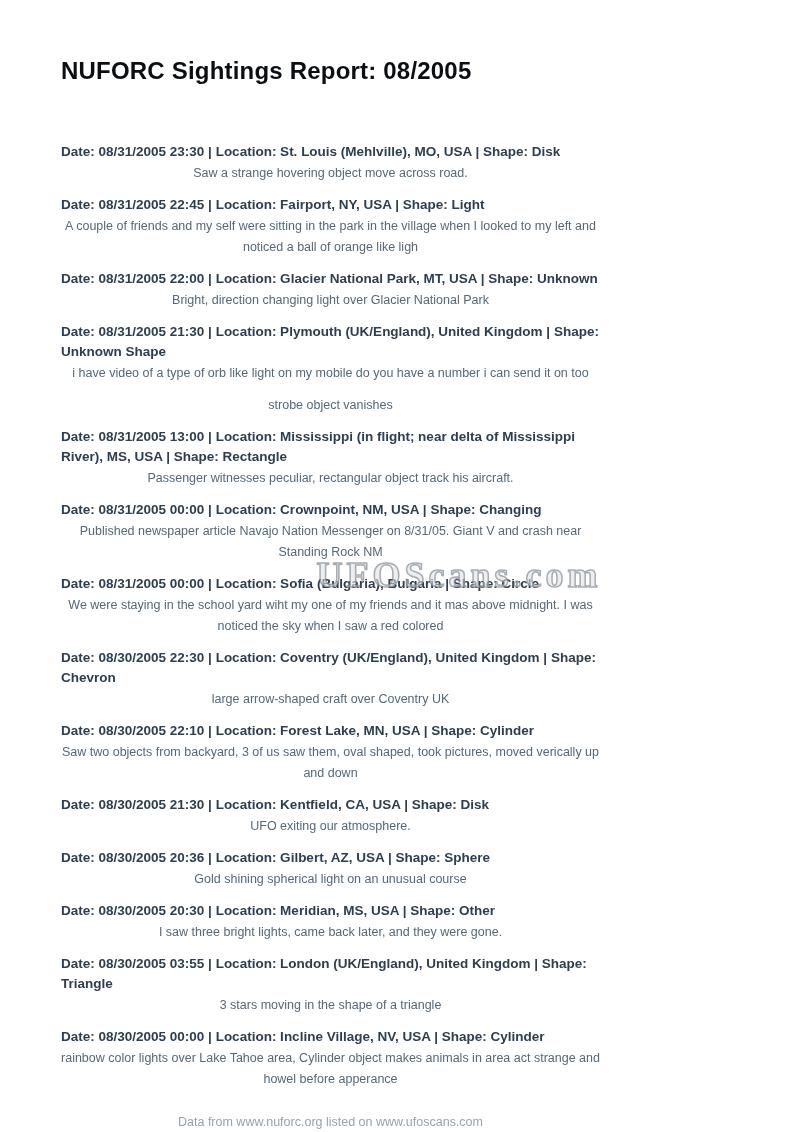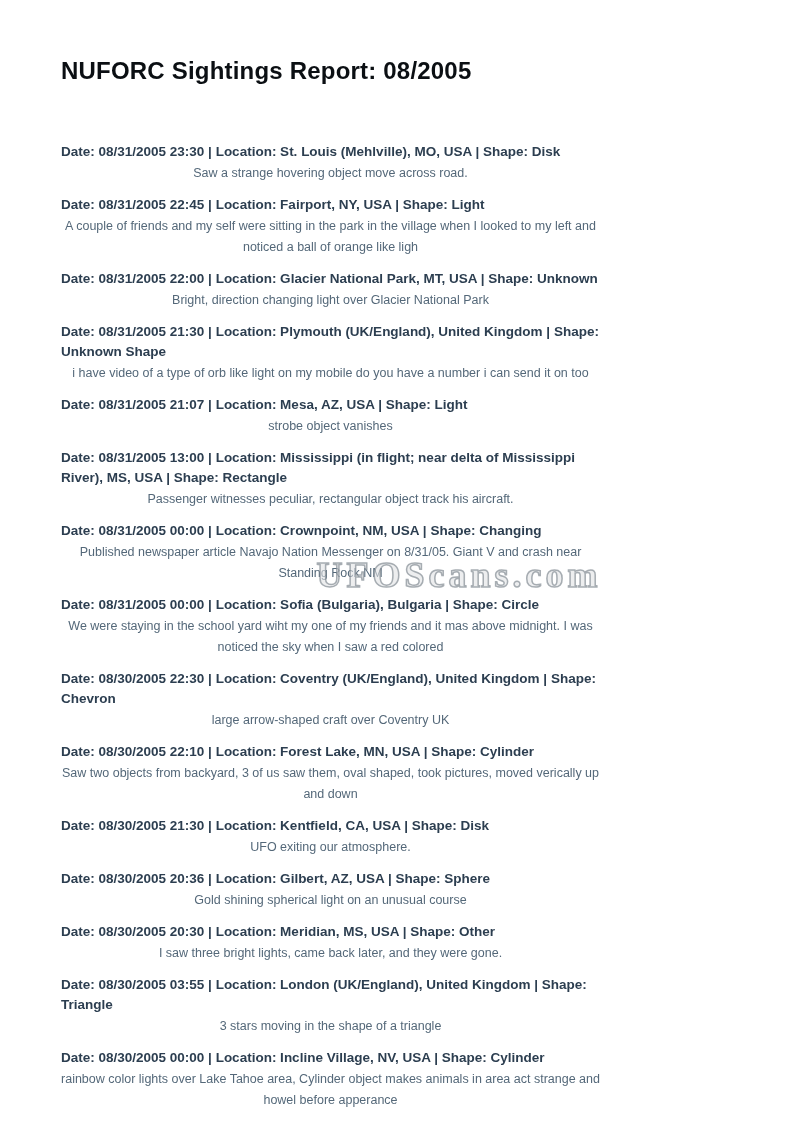--- a/index.html
+++ b/index.html
@@ -86,21 +86,20 @@
       </div>
       <div class="entry">
         <div class="entry-header">Date: 08/31/2005 22:00 | Location: Glacier National Park, MT, USA | Shape: Unknown</div>
         <div class="entry-desc">Bright, direction changing light over Glacier National Park</div>
       </div>
       <div class="entry">
         <div class="entry-header">Date: 08/31/2005 21:30 | Location: Plymouth (UK/England), United Kingdom | Shape: Unknown Shape</div>
         <div class="entry-desc">i have video of a type of orb like light on my mobile do you have a number i can send it on too</div>
       </div>
       <div class="entry">
-        <div class="entry-header">Date: 08/31/2005 21:07 | Location: Mesa, AZ, USA | Shape: Light</div>
         <div class="entry-desc">strobe object vanishes</div>
       </div>
       <div class="entry">
         <div class="entry-header">Date: 08/31/2005 13:00 | Location: Mississippi (in flight; near delta of Mississippi River), MS, USA | Shape: Rectangle</div>
         <div class="entry-desc">Passenger witnesses peculiar, rectangular object track his aircraft.</div>
       </div>
       <div class="entry">
         <div class="entry-header">Date: 08/31/2005 00:00 | Location: Crownpoint, NM, USA | Shape: Changing</div>
         <div class="entry-desc">Published newspaper article Navajo Nation Messenger on 8/31/05. Giant V and crash near Standing Rock NM</div>
       </div>

